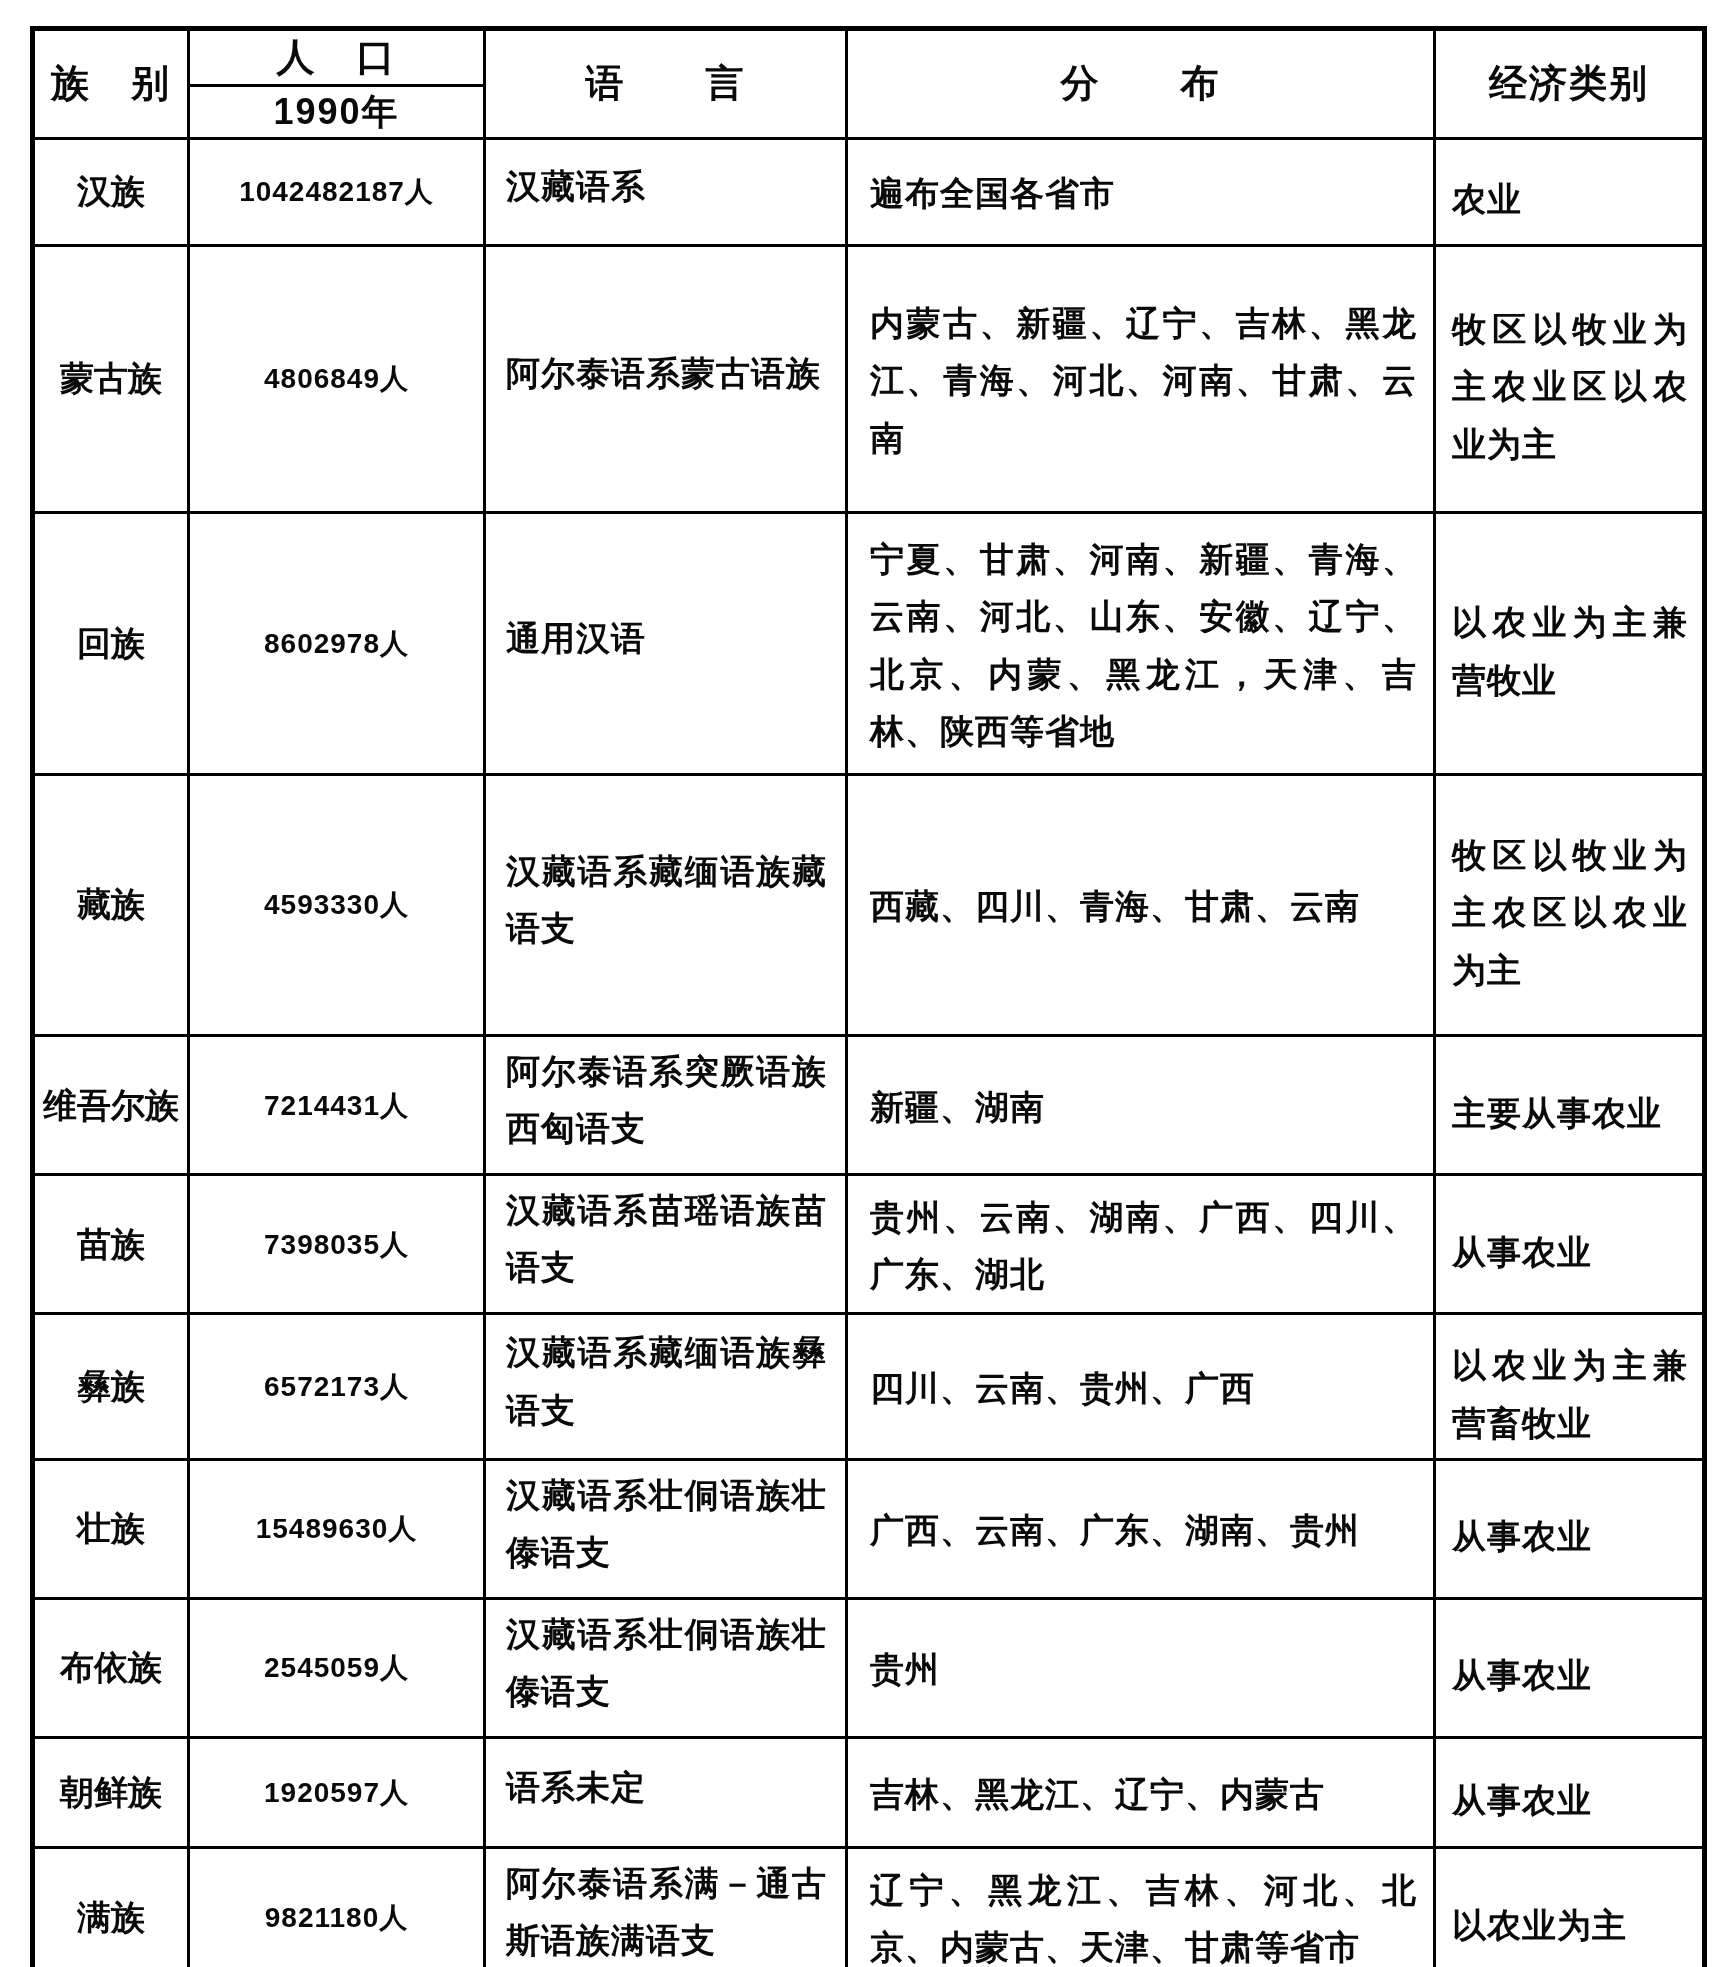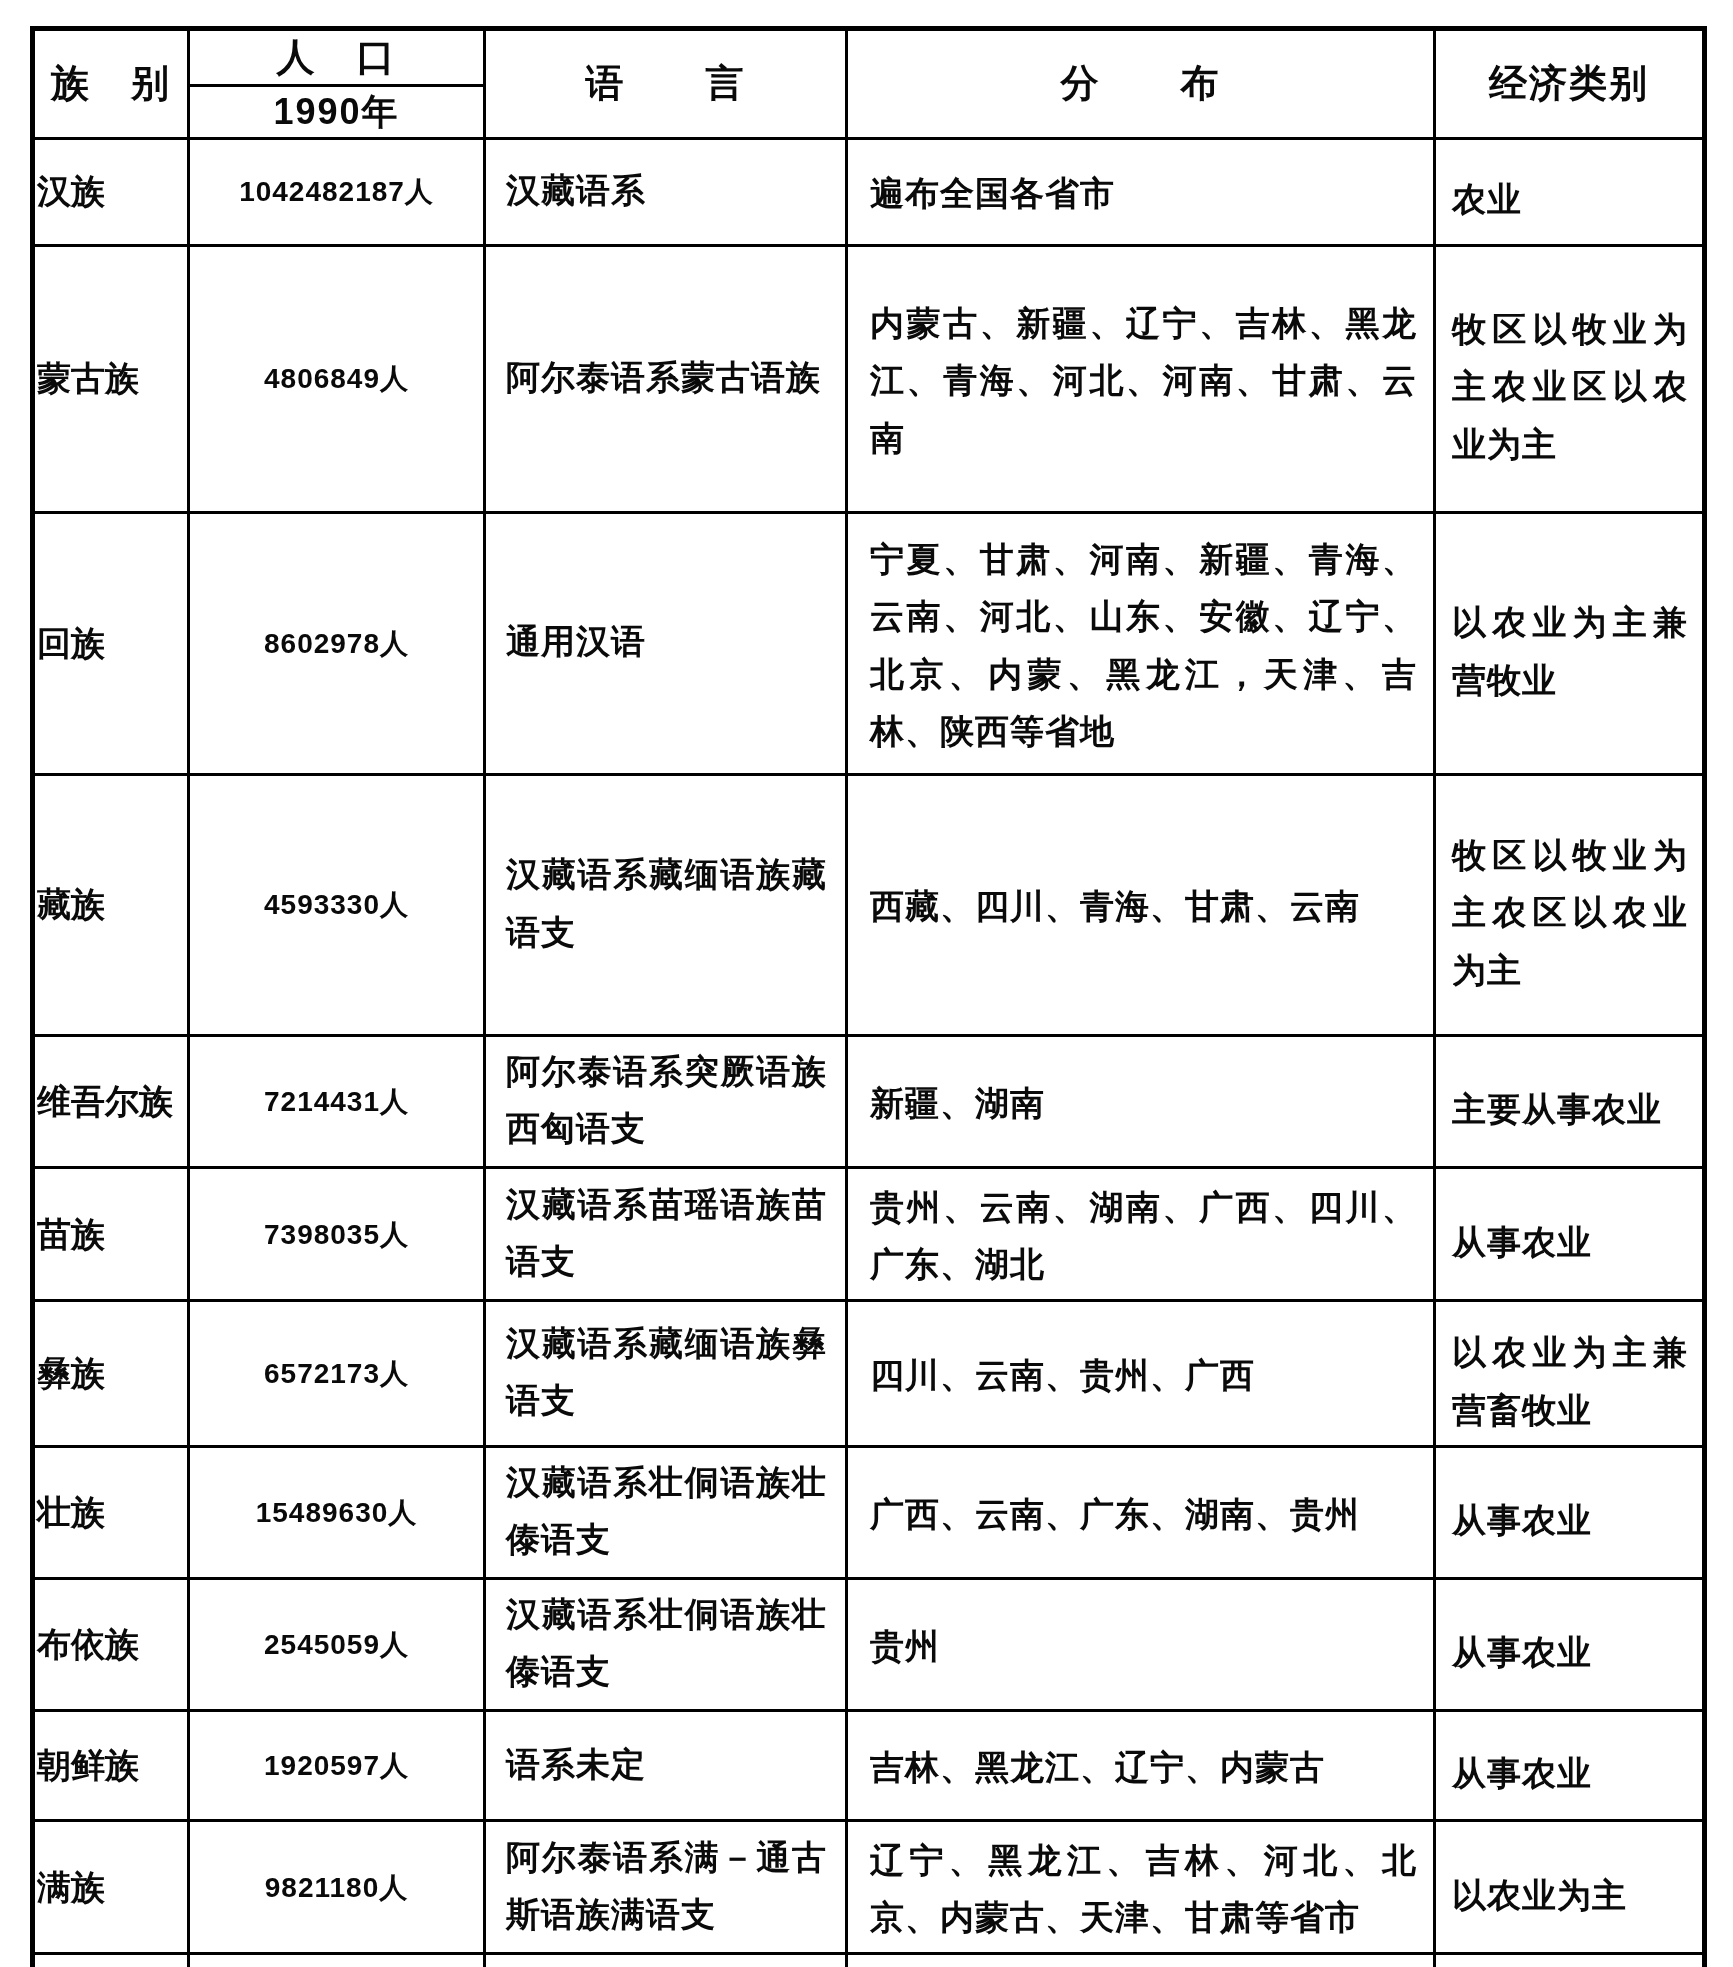--- a/index.html
+++ b/index.html
@@ -41,33 +41,33 @@
     text-align: center;
     letter-spacing: 2px;
     line-height: 1.2;
   }
   thead tr.h-top th { height: 57px; }
   thead tr.h-sub th { height: 53px; font-size: 36px; }
 
   tbody td { font-size: 34px; line-height: 1.68; letter-spacing: 1px; }
 
   td.cell-ethnic {
-    text-align: left;
+    text-align: center;
     letter-spacing: 0;
     padding: 5px 2px;
   }
   td.cell-pop {
     text-align: center;
     font-size: 28px;
     letter-spacing: 1px;
   }
   td.cell-lang {
     text-align: justify;
     text-justify: inter-character;
-    padding: 6px 18px 9px 20px;
+    padding: 6px 18px 16px 20px;
   }
   td.cell-dist {
     text-align: justify;
     text-justify: inter-character;
     padding: 10px 16px 6px 22px;
   }
   td.cell-econ {
     text-align: justify;
     text-justify: inter-character;
     padding: 22px 14px 6px 16px;

